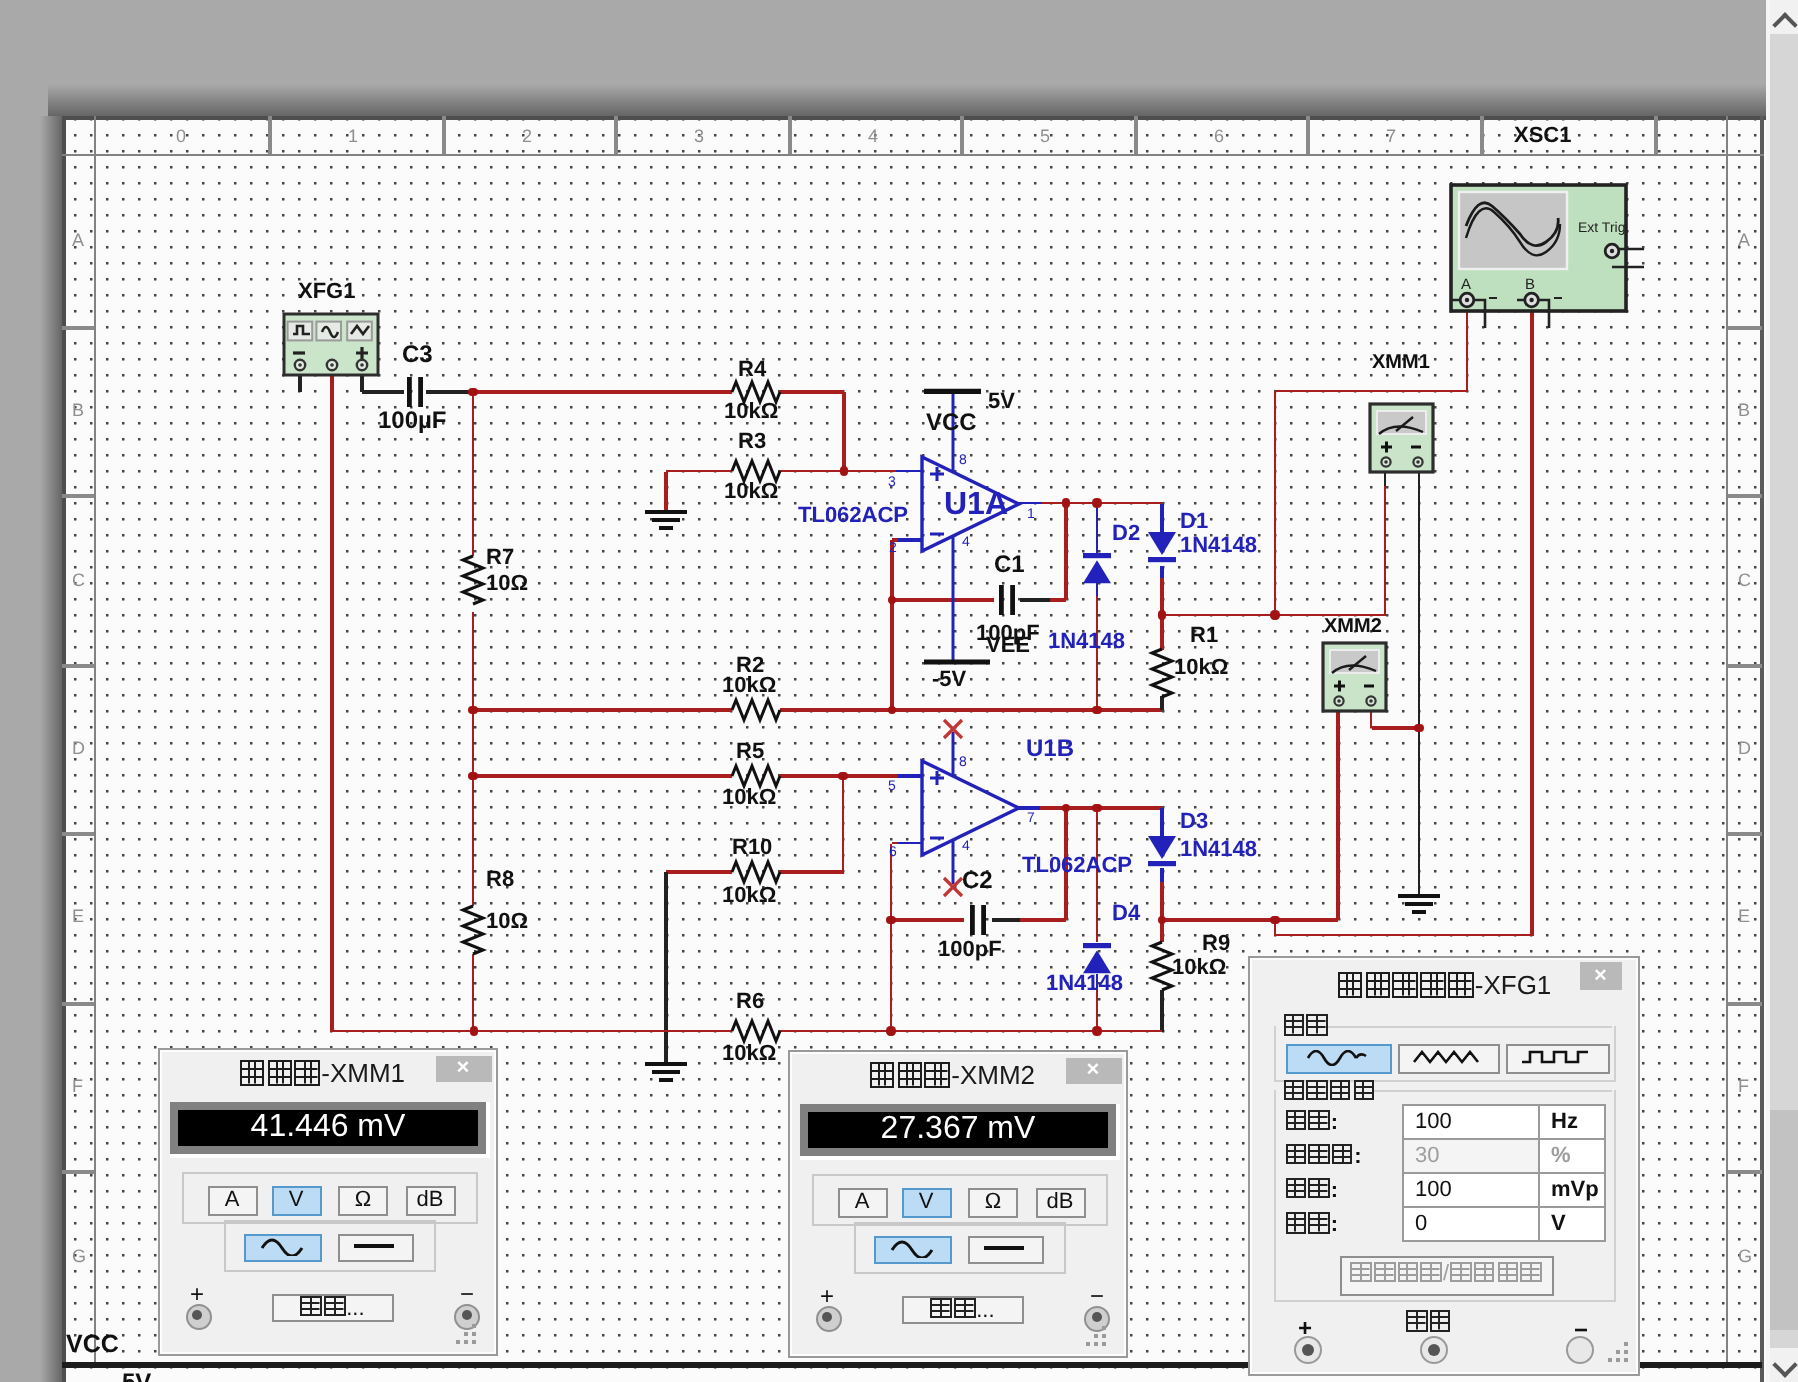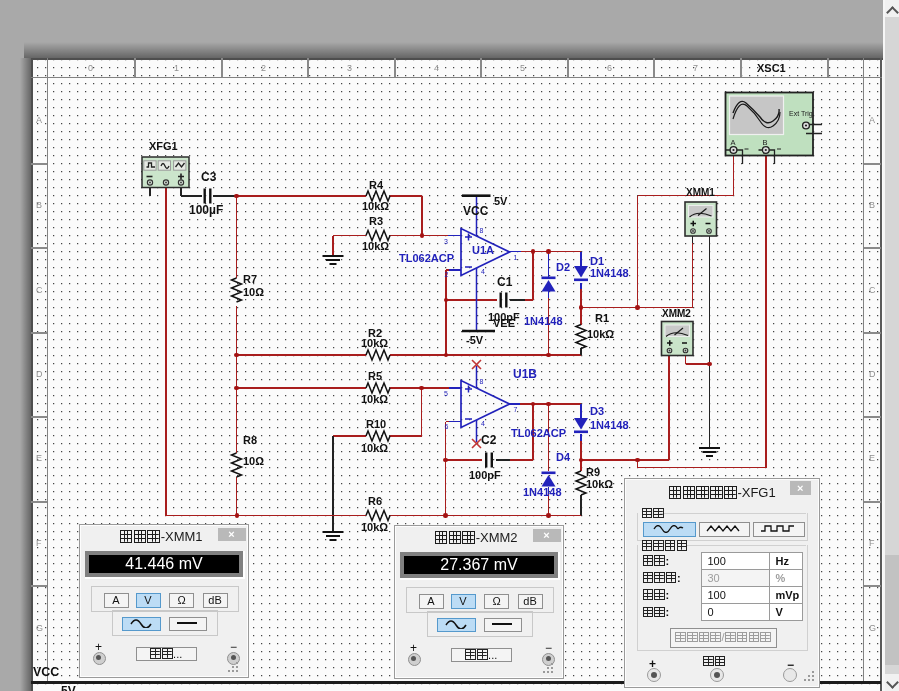--- a/index.html
+++ b/index.html
@@ -305,35 +305,35 @@
 <div class="ab lab" style="left:368px;top:370px;">R5</div>
 <div class="ab lab" style="left:361px;top:393px;">10kΩ</div>
 <div class="ab lab" style="left:366px;top:418px;">R10</div>
 <div class="ab lab" style="left:361px;top:442px;">10kΩ</div>
 <div class="ab lab" style="left:243px;top:434px;">R8</div>
 <div class="ab lab" style="left:243px;top:455px;">10Ω</div>
 <div class="ab lab" style="left:368px;top:495px;">R6</div>
 <div class="ab lab" style="left:361px;top:521px;">10kΩ</div>
 <div class="ab lab" style="left:595px;top:312px;">R1</div>
 <div class="ab lab" style="left:587px;top:328px;">10kΩ</div>
-<div class="ab lab" style="left:586px;top:466px;">R9</div>
+<div class="ab lab" style="left:601px;top:466px;">R9</div>
 <div class="ab lab" style="left:586px;top:478px;">10kΩ</div>
 <div class="ab lab" style="left:497px;top:275px;font-size:12px">C1</div>
 <div class="ab lab" style="left:488px;top:311px;">100pF</div>
 <div class="ab lab" style="left:493px;top:317px;">VEE</div>
 <div class="ab lab" style="left:463px;top:204px;font-size:12px">VCC</div>
 <div class="ab lab" style="left:494px;top:195px;">5V</div>
 <div class="ab lab" style="left:466px;top:334px;">-5V</div>
 <div class="ab lab" style="left:481px;top:433px;font-size:12px">C2</div>
 <div class="ab lab" style="left:469px;top:469px;">100pF</div>
-<div class="ab lab" style="left:686px;top:187px;font-size:10px">XMM1</div>
+<div class="ab lab" style="left:686px;top:176px;font-size:10px">XMM1</div>
 <div class="ab lab" style="left:662px;top:308px;font-size:10px">XMM2</div>
 <div class="ab lab" style="left:757px;top:62px;">XSC1</div>
 <div class="ab blab" style="left:399px;top:252px;">TL062ACP</div>
-<div class="ab blab" style="left:472px;top:244px;font-size:11px">U1A</div>
+<div class="ab blab" style="left:472px;top:244px;font-size:16px">U1A</div>
 <div class="ab blab" style="left:556px;top:261px;">D2</div>
 <div class="ab blab" style="left:590px;top:255px;">D1</div>
 <div class="ab blab" style="left:590px;top:267px;">1N4148</div>
 <div class="ab blab" style="left:524px;top:315px;">1N4148</div>
 <div class="ab blab" style="left:513px;top:367px;font-size:12px">U1B</div>
 <div class="ab blab" style="left:511px;top:427px;">TL062ACP</div>
 <div class="ab blab" style="left:590px;top:405px;">D3</div>
 <div class="ab blab" style="left:590px;top:419px;">1N4148</div>
 <div class="ab blab" style="left:556px;top:451px;">D4</div>
 <div class="ab blab" style="left:523px;top:486px;">1N4148</div>

